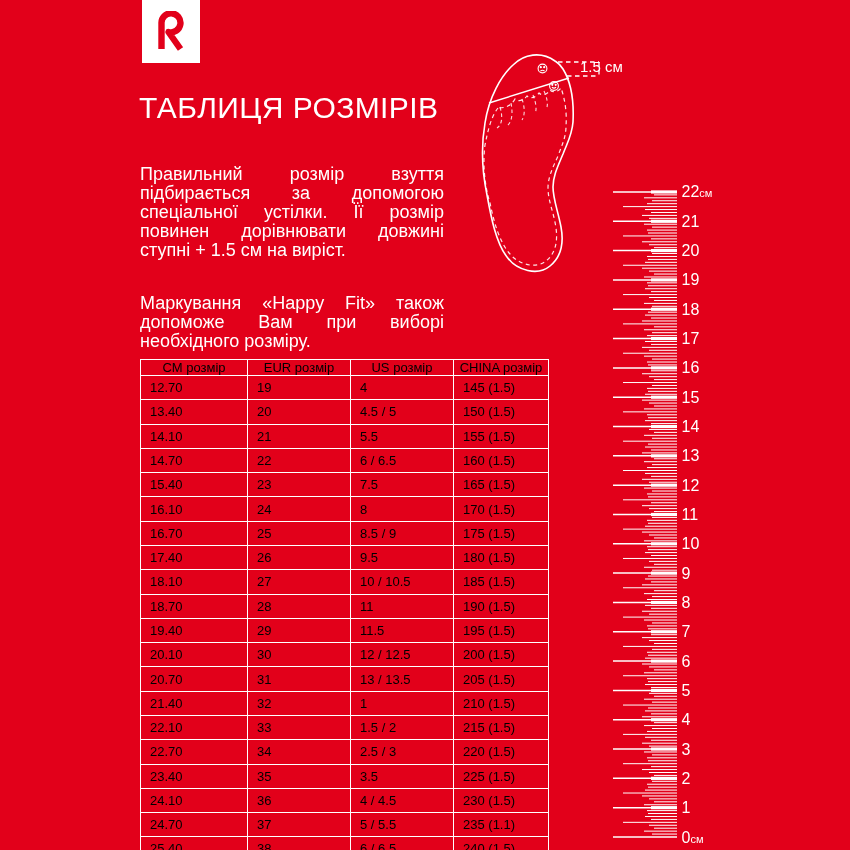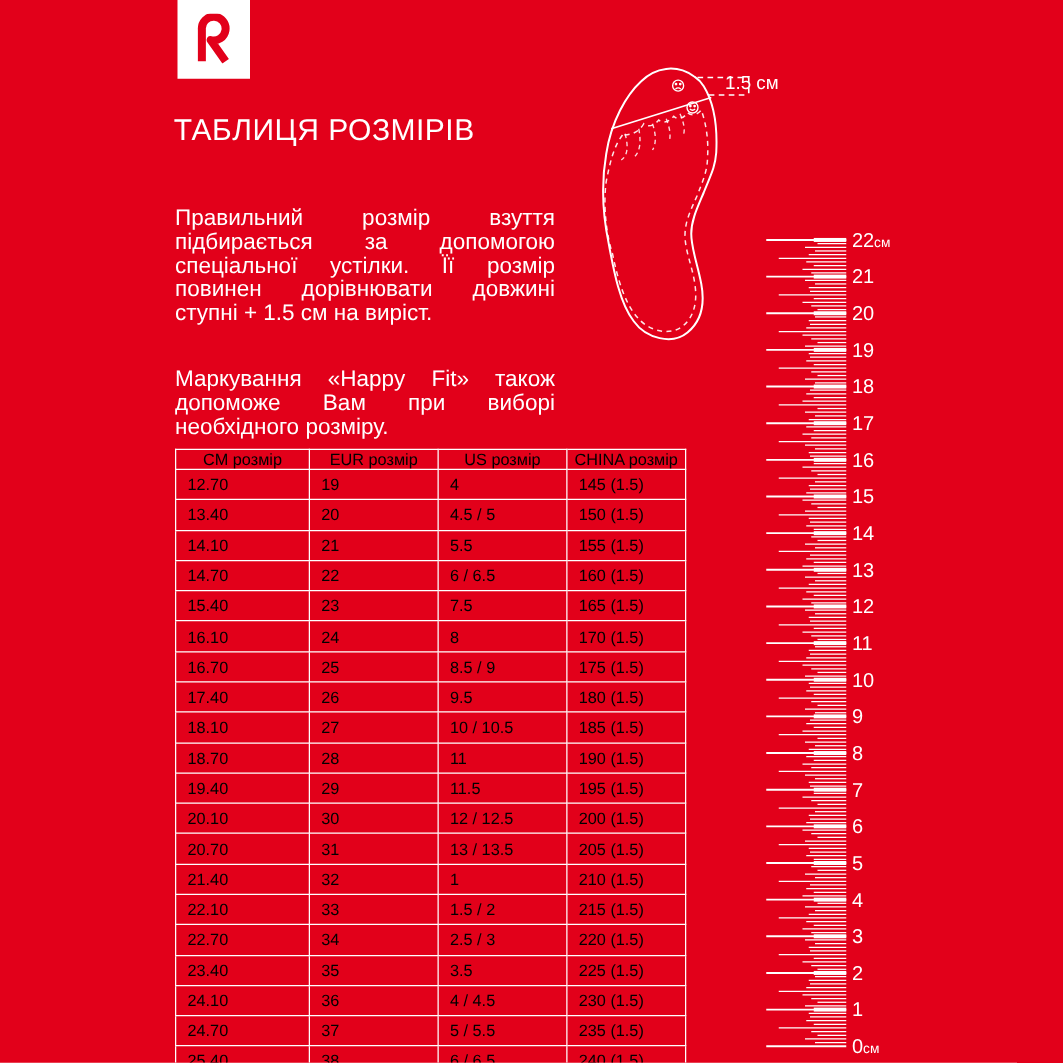--- a/index.html
+++ b/index.html
@@ -9,21 +9,21 @@
     background:#e2001a; overflow:hidden;
     font-family:"Liberation Sans", sans-serif; color:#fff;
   }
   .logo-box {
     position:absolute; left:142px; top:0; width:58px; height:63px;
     background:#fff;
   }
   .logo-box svg { position:absolute; left:14px; top:11px; }
   .page-title {
     position:absolute; left:139px; top:91px;
-    font-size:24px; font-weight:400; letter-spacing:0.4px; white-space:nowrap;
+    font-size:30px; font-weight:400; letter-spacing:0.4px; white-space:nowrap;
   }
   .intro {
     position:absolute; left:140px; top:165px; width:304px;
     font-size:18px; line-height:19px;
   }
   .intro p { text-align:justify; }
   .intro p + p { margin-top:34px; }
   .foot-svg { position:absolute; left:470px; top:45px; }
   .measure-label {
     position:absolute; left:580px; top:58px;
@@ -228,21 +228,21 @@
         <tr>
           <td>24.10</td>
           <td>36</td>
           <td>4 / 4.5</td>
           <td>230 (1.5)</td>
         </tr>
         <tr>
           <td>24.70</td>
           <td>37</td>
           <td>5 / 5.5</td>
-          <td>235 (1.5)</td>
+          <td>235 (1.1)</td>
         </tr>
         <tr>
           <td>25.40</td>
           <td>38</td>
           <td>6 / 6.5</td>
           <td>240 (1.5)</td>
         </tr>
         <tr>
           <td>27.40</td>
           <td>48</td>

